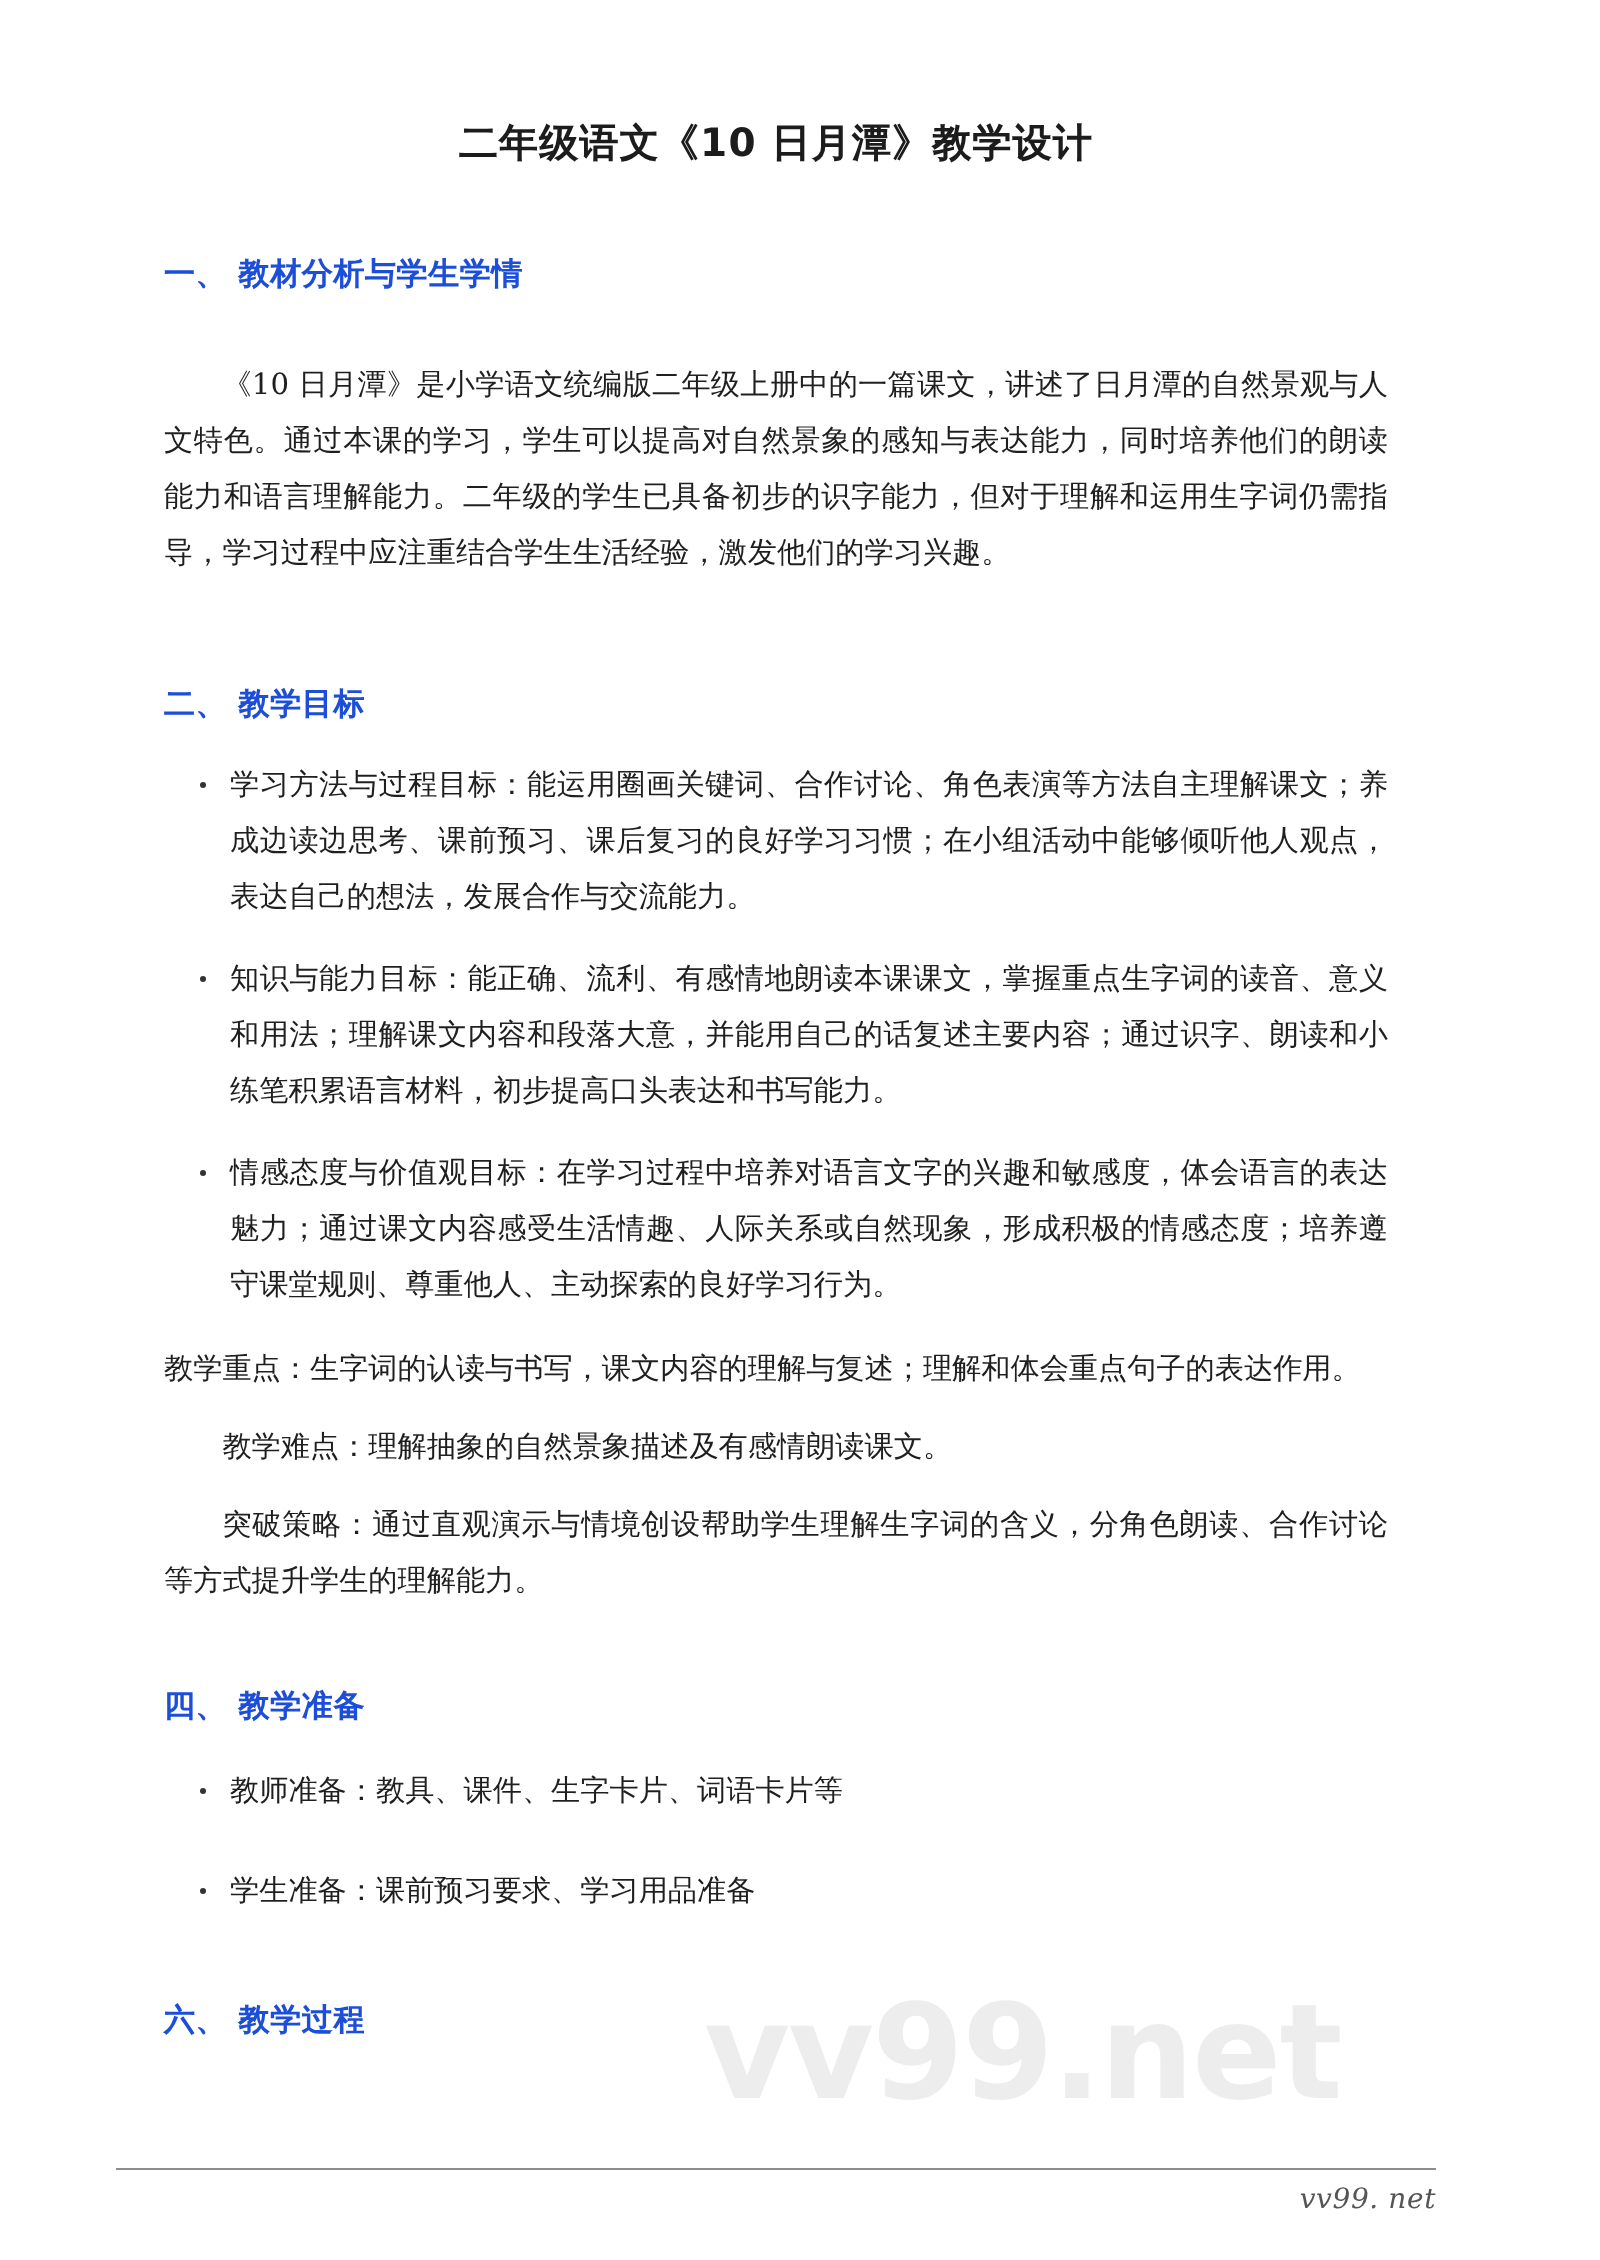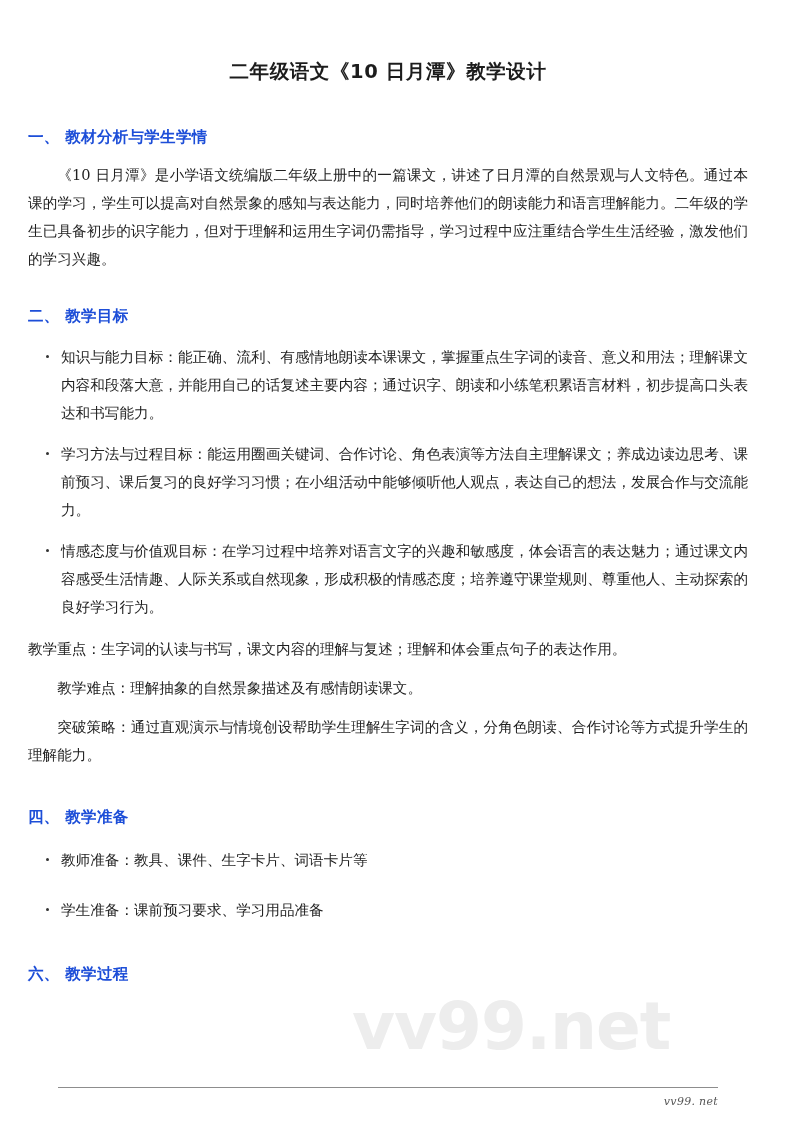--- a/index.html
+++ b/index.html
@@ -18,21 +18,21 @@
     -webkit-font-smoothing: antialiased;
   }
 
   .page {
     position: absolute;
     left: 0;
     top: 0;
     width: 776px;
     height: 1130px;
     box-sizing: border-box;
-    padding: 0 28px;
+    padding: 0 82px;
   }
 
   
   .watermark {
     position: absolute;
     left: 352px;
     top: 988px;
     font-family: "DejaVu Sans", "Liberation Sans", sans-serif;
     font-size: 66px;
     font-weight: bold;
@@ -63,38 +63,38 @@
   
   .sec-h {
     margin: 0;
     font-family: "DejaVu Sans", "Liberation Sans", sans-serif;
     font-size: 15.5px;
     font-weight: bold;
     color: #1d4ed8;
     letter-spacing: 0.3px;
   }
   .sec-h.h-1  { margin-top: 42px; }
-  .sec-h.h-2  { margin-top: 33px; }
+  .sec-h.h-2  { margin-top: 51px; }
   .sec-h.h-3  { margin-top: 40px; }
   .sec-h.h-4  { margin-top: 38px; }
   .sec-h.h-5  { margin-top: 38px; }
   .sec-h.h-6  { margin-top: 40px; }
 
   
   p.body {
     margin: 0;
     font-size: 14.6px;
     line-height: 1.92;
     text-align: justify;
     text-justify: inter-ideograph;
     color: #1f1f1f;
   }
   p.body.indent { text-indent: 2em; }
   p.body.gap-a  { margin-top: 11px; }
-  p.body.gap-b  { margin-top: 13px; }
+  p.body.gap-b  { margin-top: 31px; }
   p.body.gap-c  { margin-top: 14px; }
 
   
   ul.bullets {
     margin: 0;
     padding: 0;
     list-style: none;
   }
   ul.bullets.gap-a { margin-top: 16px; }
   ul.bullets.gap-b { margin-top: 18px; }
@@ -132,21 +132,21 @@
   }
   .footer-rule {
     height: 0;
     border-top: 1px solid #8d8d8d;
     margin-bottom: 7px;
   }
   .footer-text {
     text-align: right;
     font-family: "DejaVu Serif", "Liberation Serif", serif;
     font-style: italic;
-    font-size: 11px;
+    font-size: 14px;
     color: #555;
     letter-spacing: 0.3px;
   }
 </style>
 </head>
 <body>
 
 <div class="page">
 
   <div class="watermark">vv99.net</div>
@@ -155,25 +155,25 @@
 
     <h1 class="doc-title">二年级语文《10 日月潭》教学设计</h1>
 
     <h2 class="sec-h h-1">一、 教材分析与学生学情</h2>
     <p class="body indent gap-b">《10 日月潭》是小学语文统编版二年级上册中的一篇课文，讲述了日月潭的自然景观与人文特色。通过本课的学习，学生可以提高对自然景象的感知与表达能力，同时培养他们的朗读能力和语言理解能力。二年级的学生已具备初步的识字能力，但对于理解和运用生字词仍需指导，学习过程中应注重结合学生生活经验，激发他们的学习兴趣。</p>
 
     <h2 class="sec-h h-2">二、 教学目标</h2>
     <ul class="bullets gap-a tight">
       <li>
         <span class="dot"></span>
+        <span>学习方法与过程目标：能运用圈画关键词、合作讨论、角色表演等方法自主理解课文；养成边读边思考、课前预习、课后复习的良好学习习惯；在小组活动中能够倾听他人观点，表达自己的想法，发展合作与交流能力。</span>
+      </li>
+      <li>
+        <span class="dot"></span>
         <span>知识与能力目标：能正确、流利、有感情地朗读本课课文，掌握重点生字词的读音、意义和用法；理解课文内容和段落大意，并能用自己的话复述主要内容；通过识字、朗读和小练笔积累语言材料，初步提高口头表达和书写能力。</span>
-      </li>
-      <li>
-        <span class="dot"></span>
-        <span>学习方法与过程目标：能运用圈画关键词、合作讨论、角色表演等方法自主理解课文；养成边读边思考、课前预习、课后复习的良好学习习惯；在小组活动中能够倾听他人观点，表达自己的想法，发展合作与交流能力。</span>
       </li>
       <li>
         <span class="dot"></span>
         <span>情感态度与价值观目标：在学习过程中培养对语言文字的兴趣和敏感度，体会语言的表达魅力；通过课文内容感受生活情趣、人际关系或自然现象，形成积极的情感态度；培养遵守课堂规则、尊重他人、主动探索的良好学习行为。</span>
       </li>
     </ul>
 
     <p class="body gap-c">教学重点：生字词的认读与书写，课文内容的理解与复述；理解和体会重点句子的表达作用。</p>
     <p class="body indent gap-a">教学难点：理解抽象的自然景象描述及有感情朗读课文。</p>
     <p class="body indent gap-a">突破策略：通过直观演示与情境创设帮助学生理解生字词的含义，分角色朗读、合作讨论等方式提升学生的理解能力。</p>

